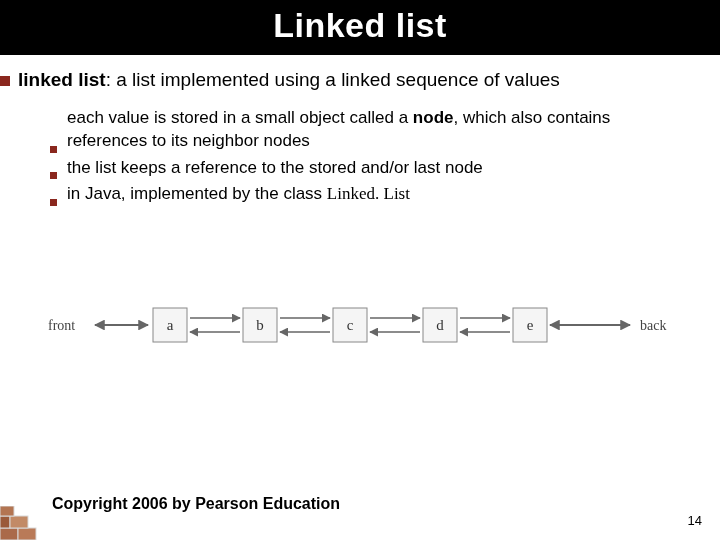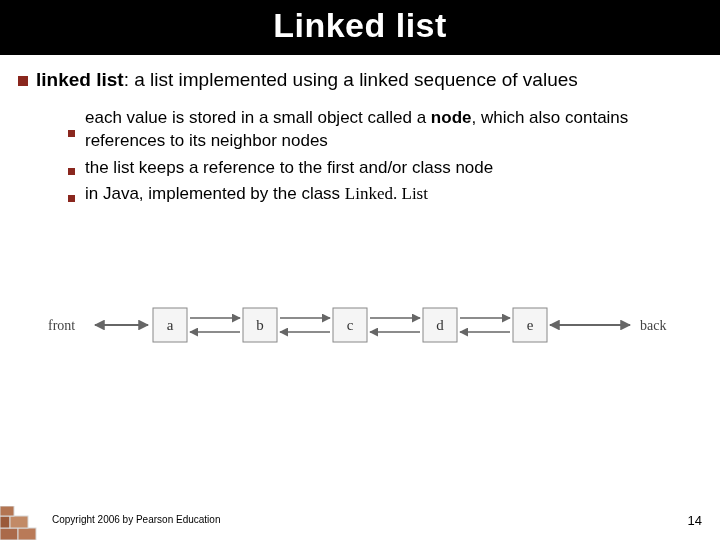--- a/index.html
+++ b/index.html
@@ -16,21 +16,21 @@
   .title-bar {
     background: #000000;
     color: #ffffff;
     text-align: center;
     font-size: 34px;
     font-weight: bold;
     padding: 6px 0 10px 0;
     letter-spacing: 0.5px;
   }
   .content {
-    padding: 12px 18px 0 18px;
+    padding: 12px 18px 0 0;
     font-size: 19px;
     line-height: 1.35;
   }
   .bullet-row {
     display: flex;
     align-items: flex-start;
     margin-bottom: 14px;
   }
   .bullet-sq {
     width: 10px;
@@ -43,21 +43,21 @@
   .bullet-text {
     flex: 1;
   }
   .sub-list {
     padding: 0 10px 0 50px;
     font-size: 17px;
     line-height: 1.35;
   }
   .sub-row {
     display: flex;
-    align-items: center;
+    align-items: flex-end;
     margin-bottom: 4px;
   }
   .sub-sq {
     width: 7px;
     height: 7px;
     background: #8a271e;
     flex-shrink: 0;
     margin-top: 8px;
     margin-right: 10px;
   }
@@ -69,24 +69,25 @@
   }
   .diagram {
     position: absolute;
     top: 290px;
     left: 30px;
     width: 660px;
     height: 80px;
   }
   .copyright {
     position: absolute;
-    bottom: 15px;
+    bottom: 27px;
     left: 52px;
-    font-size: 10px;
+    font-size: 16px;
     color: #000;
+    font-weight: bold;
   }
   .page-num {
     position: absolute;
     bottom: 12px;
     right: 18px;
     font-size: 13px;
     color: #000;
     margin-top: 48px;
   }
   .corner-bricks {
@@ -115,21 +116,21 @@
     <div class="sub-row">
       <div class="sub-sq"></div>
       <div>
         <span>each value is stored in a small object called a </span><span class="term">node</span><span>, which also contains references to its neighbor nodes</span>
       </div>
     </div>
 
     <div class="sub-row">
       <div class="sub-sq"></div>
       <div>
-        <span>the list keeps a reference to the first and/or class node</span>
+        <span>the list keeps a reference to the stored and/or last node</span>
       </div>
     </div>
 
     <div class="sub-row">
       <div class="sub-sq"></div>
       <div>
         <span>in Java, implemented by the class </span><span class="code">Linked. List</span>
       </div>
     </div>
 

